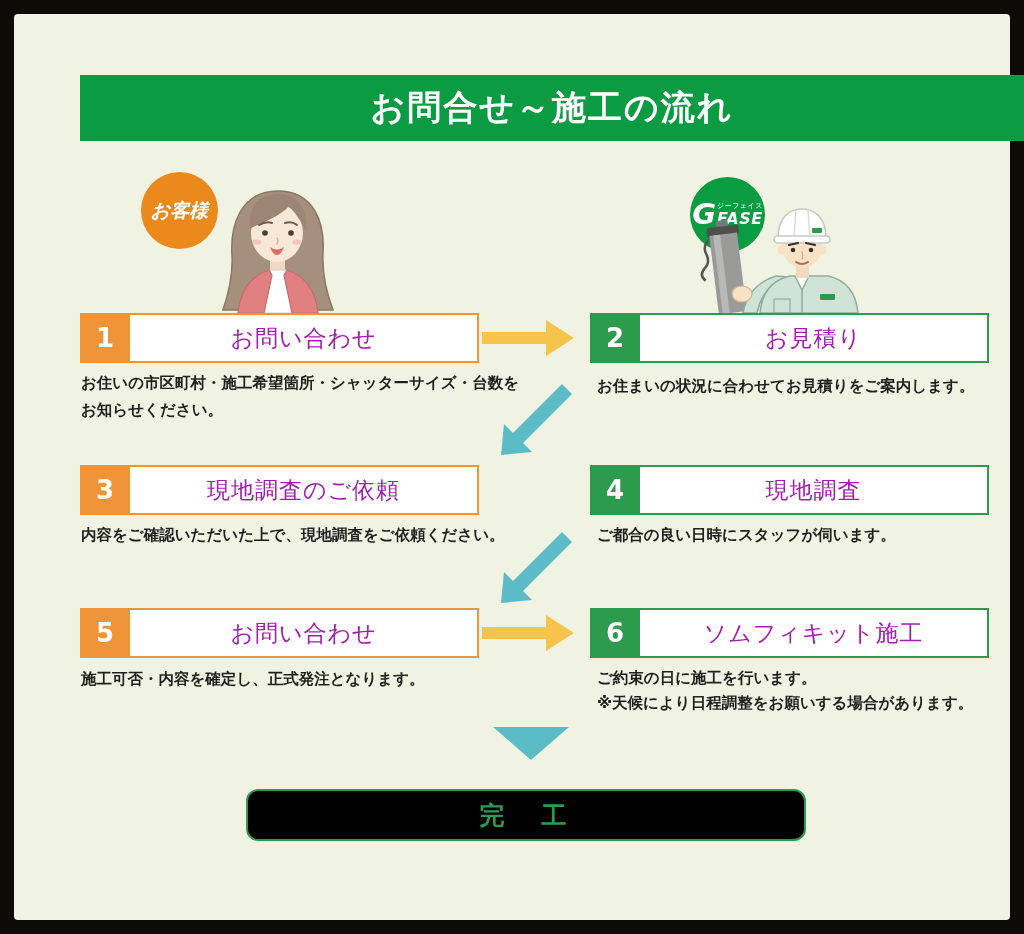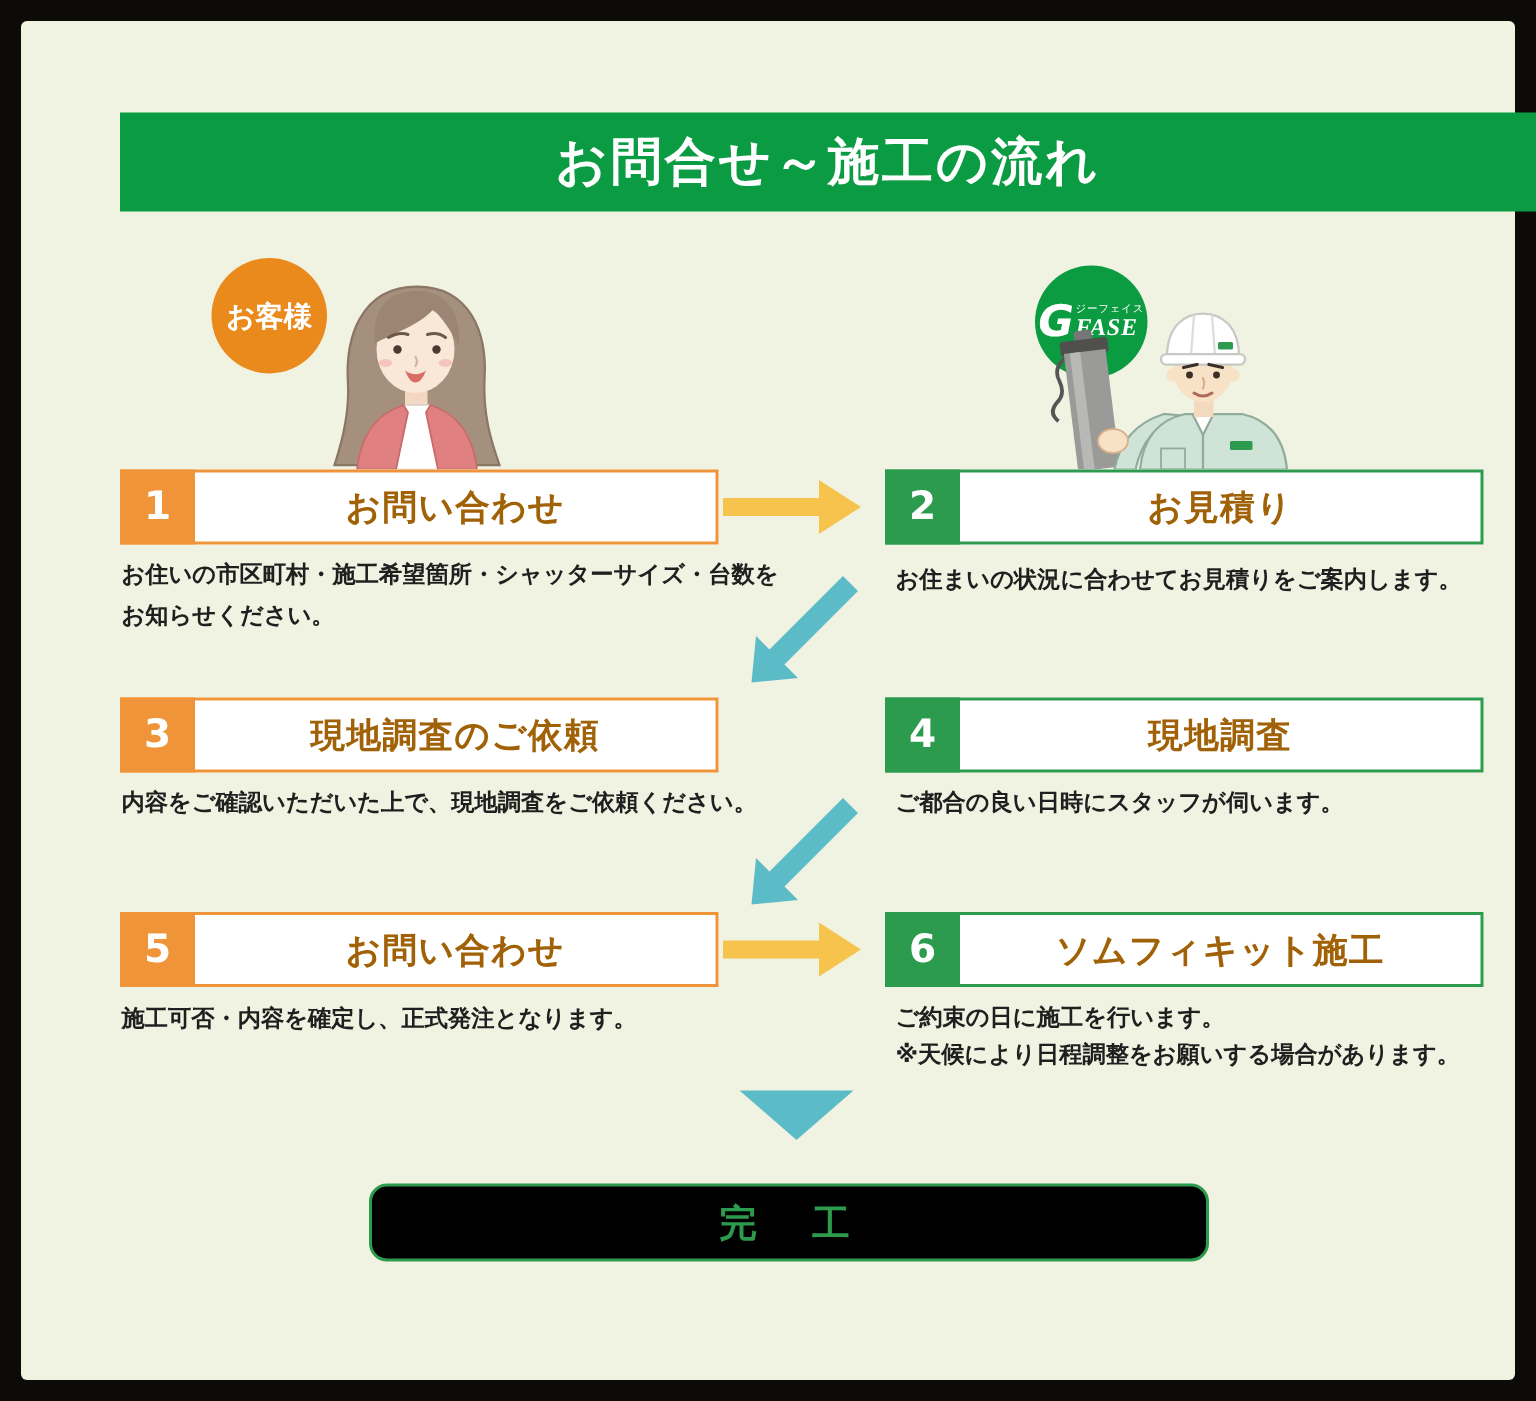--- a/index.html
+++ b/index.html
@@ -19,39 +19,39 @@
   body{font-family:"DejaVu Sans","Liberation Sans",sans-serif;background:var(--frame);}
   #screen{position:relative;width:1024px;height:934px;background:var(--frame);overflow:hidden;}
   #panel{position:absolute;left:14px;top:14px;right:14px;bottom:14px;background:var(--background);border-radius:4px;}
 
   .header-bar{position:absolute;left:66px;top:61px;width:944px;height:66px;background:var(--header-green);
     display:flex;align-items:center;justify-content:center;}
   .header-title{color:#fff;font-size:34px;font-weight:bold;letter-spacing:2px;}
 
   .badge{position:absolute;border-radius:50%;display:flex;align-items:center;justify-content:center;}
   .customer-badge{left:127px;top:158px;width:77px;height:77px;background:var(--circle-orange);}
-  .customer-badge span{color:#fff;font-size:19px;font-weight:bold;}
+  .customer-badge span{color:#fff;font-size:19px;font-weight:bold;font-style:italic;}
   .company-badge{left:676px;top:163px;width:75px;height:75px;background:var(--circle-green);}
   .gfase-logo{display:flex;align-items:center;color:#fff;line-height:1;}
   .logo-g{font-size:29px;font-weight:bold;font-style:italic;margin-right:1px;}
   .logo-col{display:flex;flex-direction:column;align-items:flex-start;}
   .logo-kana{font-size:7px;letter-spacing:.5px;margin-bottom:1px;}
-  .logo-name{font-size:16px;font-weight:bold;font-style:italic;letter-spacing:.5px;font-family:Liberation Serif, serif;}
+  .logo-name{font-size:16px;font-weight:bold;font-style:italic;letter-spacing:.5px;}
 
   .illu{position:absolute;}
 
   .step-box{position:absolute;width:399px;height:50px;background:#fff;border:2px solid;display:flex;}
   .step-box.orange{border-color:var(--step-orange);}
   .step-box.green{border-color:var(--step-green);}
   .step-num{width:50px;margin:-2px 0 -2px -2px;display:flex;align-items:center;justify-content:center;
     color:#fff;font-size:26px;font-weight:bold;}
   .orange .step-num{background:var(--step-orange);}
   .green .step-num{background:var(--step-green);}
   .step-title{flex:1;display:flex;align-items:center;justify-content:center;
-    font-size:23px;font-weight:bold;color:#a16207;letter-spacing:1px;}
+    font-size:23px;font-weight:normal;color:#a21caf;letter-spacing:1px;}
 
   .desc{position:absolute;color:var(--text-dark);font-size:15.5px;font-weight:bold;line-height:27px;}
   .desc.tight{line-height:25px;}
 
   .arrow-right{position:absolute;width:94px;height:38px;}
   .arrow-diag{position:absolute;width:78px;height:78px;}
   .arrow-down-tri{position:absolute;left:479px;top:713px;width:0;height:0;
     border-left:38px solid transparent;border-right:38px solid transparent;
     border-top:33px solid var(--arrow-teal);}
 

